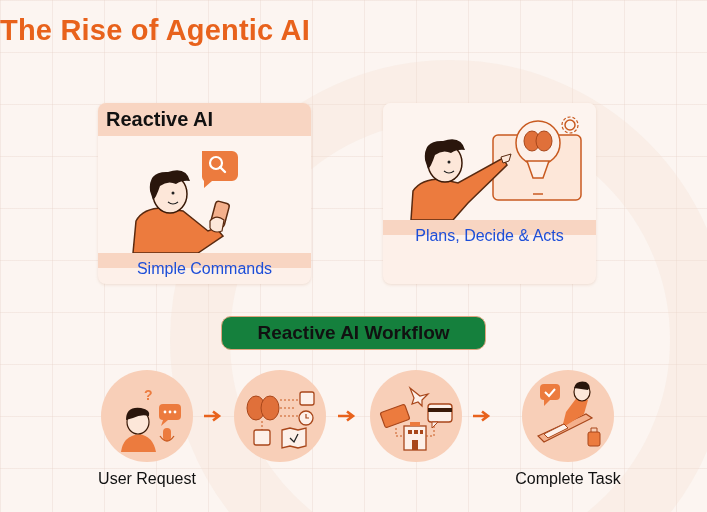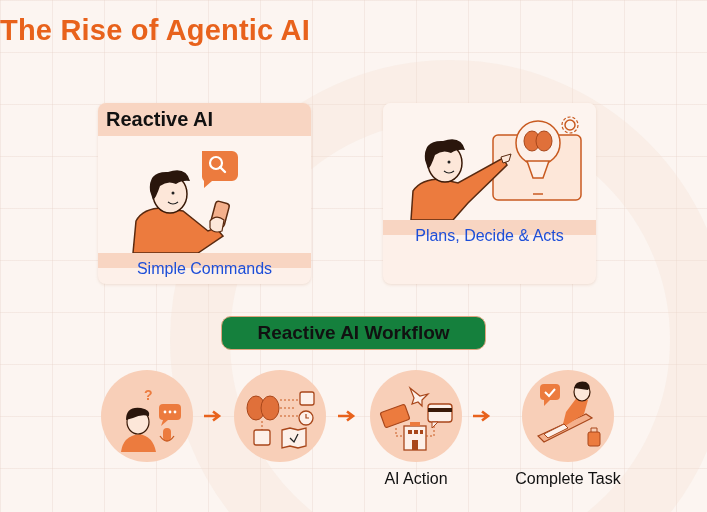--- a/index.html
+++ b/index.html
@@ -121,20 +121,21 @@
       <text x="43" y="30" font-size="14" font-weight="bold" fill="#ec7b3e" font-family="Liberation Sans, sans-serif">?</text>
       <rect x="58" y="34" width="22" height="16" rx="4" fill="#ec7b3e"></rect>
       <path d="M62 50 L60 56 L67 50 Z" fill="#ec7b3e"></path>
       <circle cx="64" cy="42" r="1.4" fill="#fff"></circle>
         <circle cx="69" cy="42" r="1.4" fill="#fff"></circle>
         <circle cx="74" cy="42" r="1.4" fill="#fff"></circle>
       <rect x="62" y="58" width="8" height="13" rx="4" fill="#ec7b3e"></rect>
       <path d="M59 66 Q66 76 73 66" fill="none" stroke="#c85a20" stroke-width="1.3"></path>
     </svg>
   </div>
+  <div class="step-label">User Request</div>
 </div>
 
 <svg class="arrow" style="left:204px;" viewBox="0 0 20 12">
   <path d="M0 6 H13 M9 1.5 L15 6 L9 10.5" stroke="#e8621c" stroke-width="2.6" fill="none"></path>
 </svg>
 
 <div class="step" style="left:215px;">
   <div class="step-circle">
     <svg width="92" height="92" viewBox="0 0 92 92">
       <ellipse cx="22" cy="38" rx="9" ry="12" fill="#e0703a" stroke="#a8461a" stroke-width="1"></ellipse>
@@ -167,21 +168,20 @@
       <path d="M62 52 L62 58 L68 52 Z" fill="#fdf0e9" stroke="#a8461a" stroke-width="1"></path>
       <rect x="34" y="56" width="22" height="24" fill="#fdf0e9" stroke="#a8461a" stroke-width="1.3"></rect>
       <rect x="40" y="52" width="10" height="4" fill="#ec7b3e"></rect>
       <rect x="38" y="60" width="4" height="4" fill="#a8461a"></rect>
         <rect x="44" y="60" width="4" height="4" fill="#a8461a"></rect>
         <rect x="50" y="60" width="3" height="4" fill="#a8461a"></rect>
       <rect x="42" y="70" width="6" height="10" fill="#a8461a"></rect>
       <path d="M26 58 V66 H34 M56 66 H64 V56" stroke="#c85a20" fill="none" stroke-dasharray="2 2"></path>
     </svg>
   </div>
-  <div class="step-label">AI Action</div>
 </div>
 
 <svg class="arrow" style="left:473px;" viewBox="0 0 20 12">
   <path d="M0 6 H13 M9 1.5 L15 6 L9 10.5" stroke="#e8621c" stroke-width="2.6" fill="none"></path>
 </svg>
 
 <div class="step" style="left:503px;">
   <div class="step-circle">
     <svg width="92" height="92" viewBox="0 0 92 92">
       <rect x="18" y="14" width="20" height="16" rx="4" fill="#ec7b3e"></rect>

